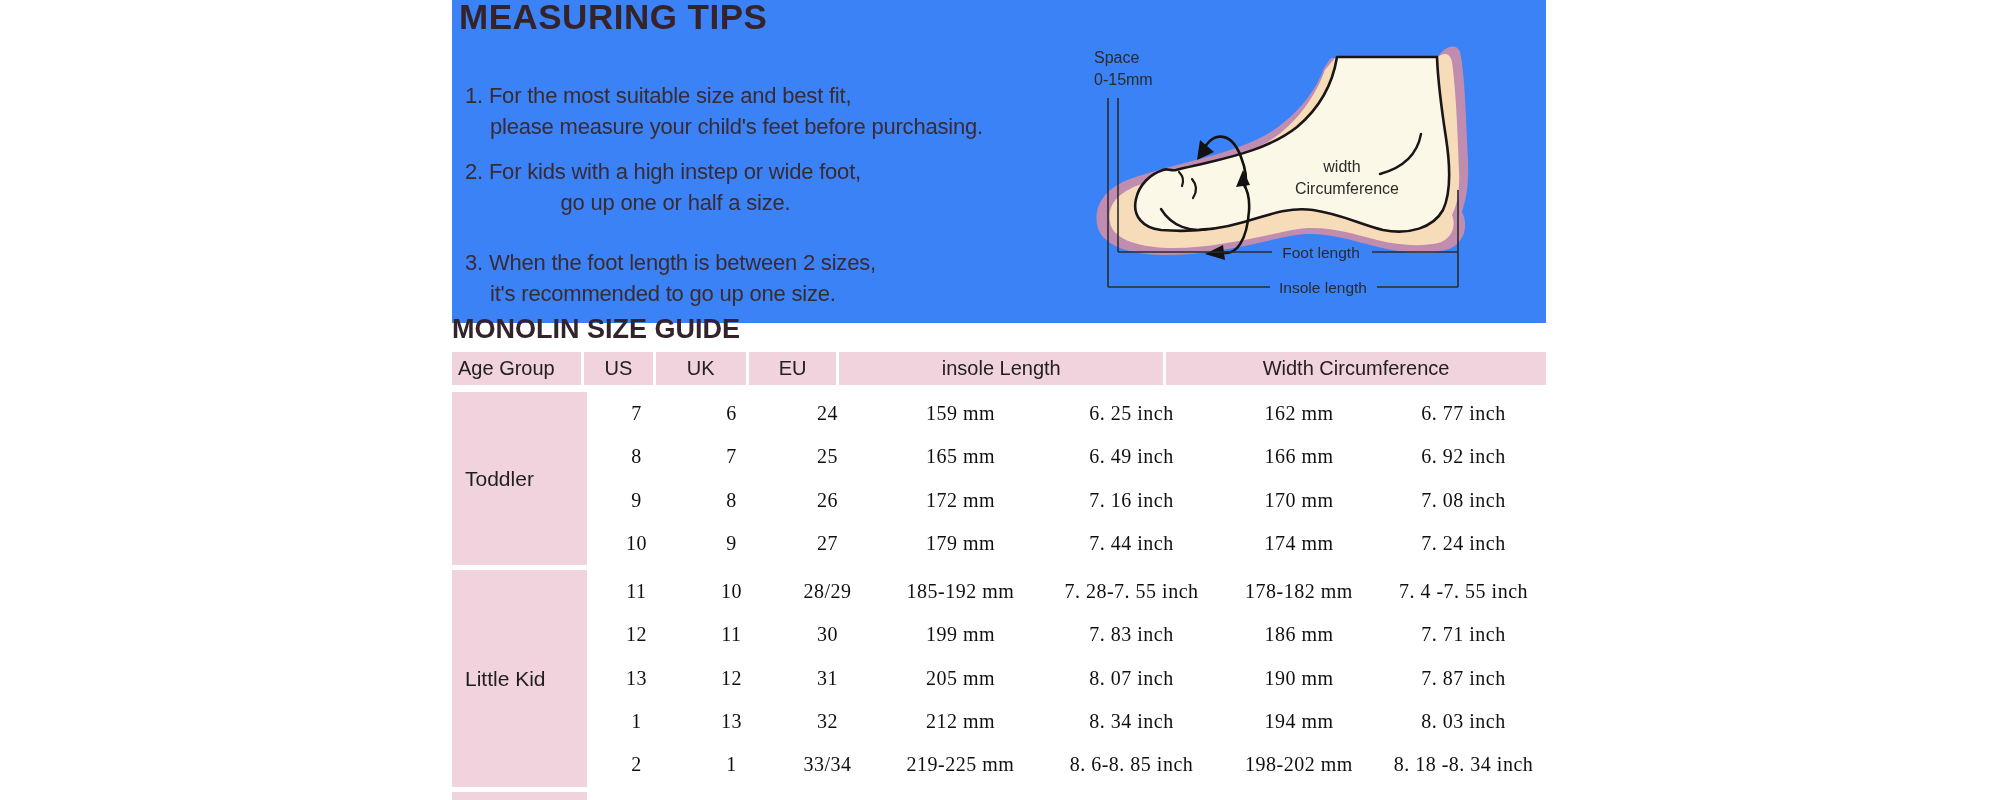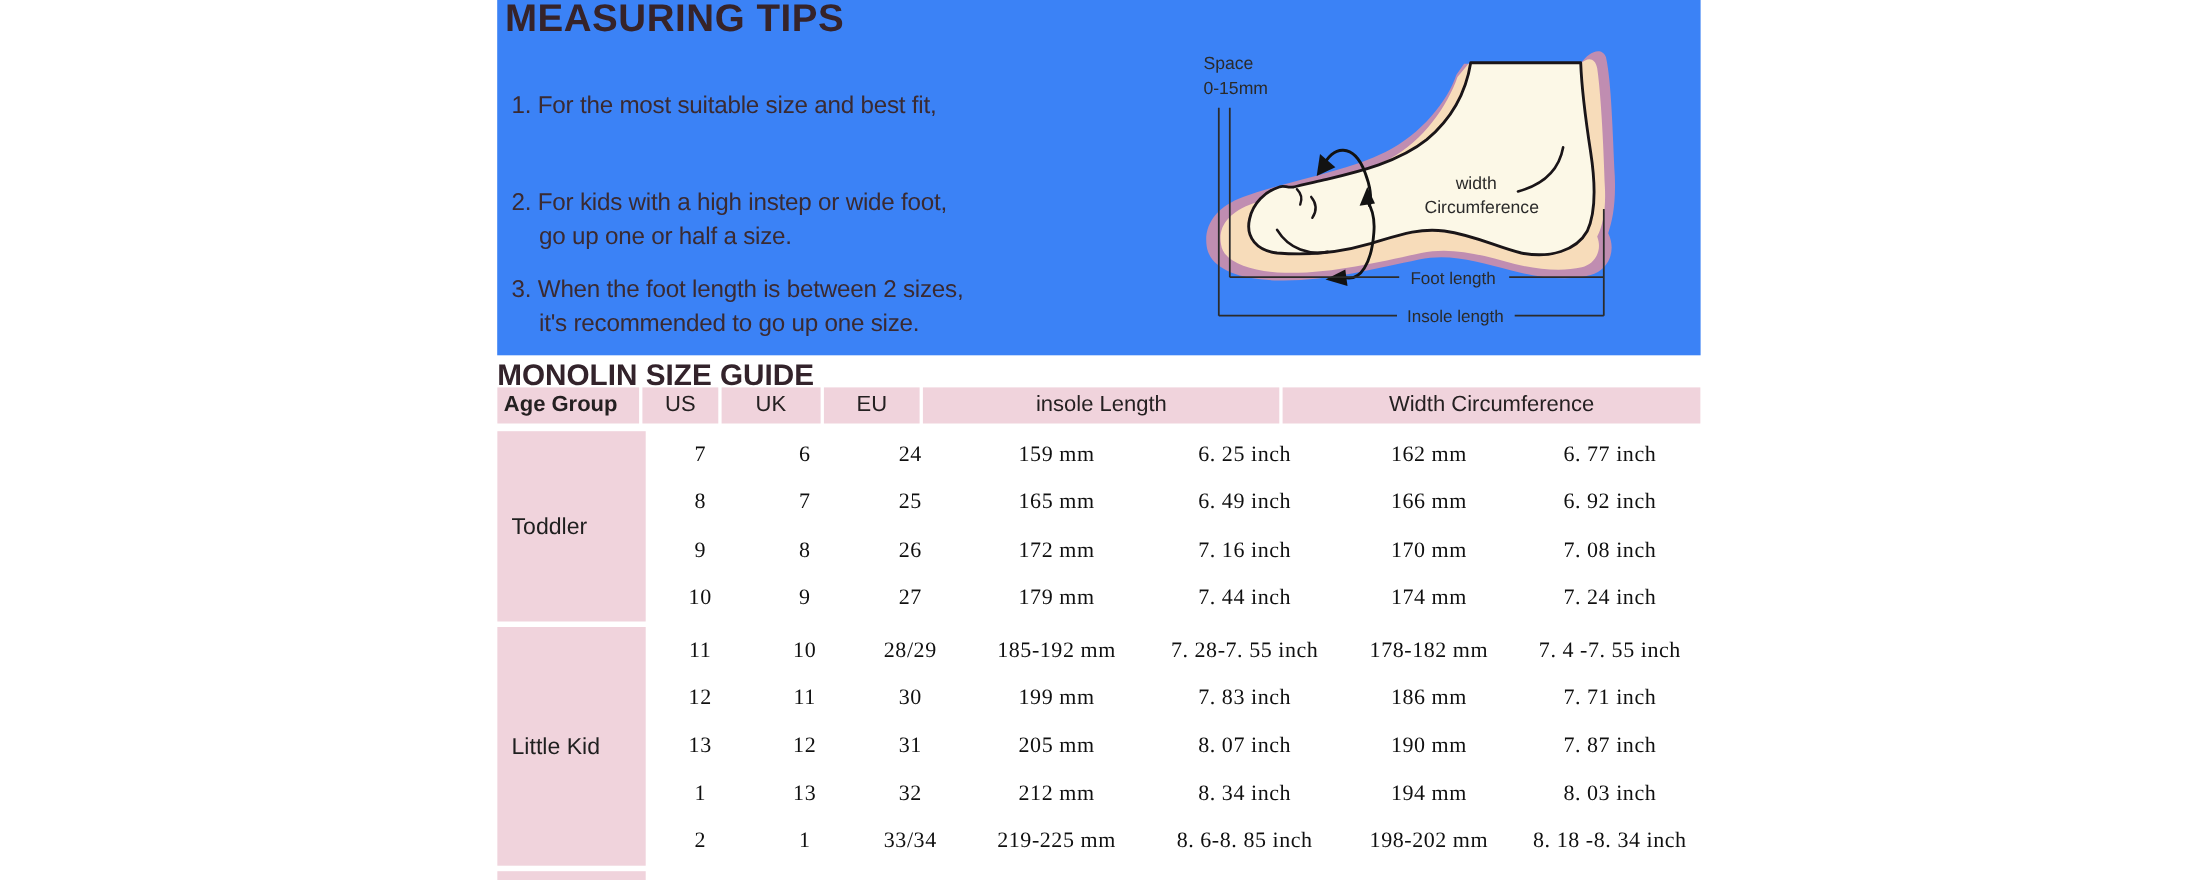--- a/index.html
+++ b/index.html
@@ -8,35 +8,35 @@
 
   
   .tips-panel{position:absolute;left:452px;top:0;width:1094px;height:323px;
               background:#3b82f6;}
   .tips-title{position:absolute;left:7px;top:-6px;margin:0;
               font-size:35px;font-weight:bold;color:#362329;line-height:46px;
               letter-spacing:.5px;}
   .tip{position:absolute;left:13px;margin:0;font-size:22px;line-height:31px;
        color:#3a2a31;letter-spacing:-.2px;white-space:nowrap;}
   .tip .cont{padding-left:25px;}
-  .tip-1{top:80px;} .tip-2{top:168px;} .tip-3{top:247px;}
+  .tip-1{top:80px;} .tip-2{top:156px;text-align:center;} .tip-3{top:247px;}
 
   
   .foot-diagram{position:absolute;left:628px;top:30px;width:420px;height:275px;}
   .foot-diagram text{font-family:"Liberation Sans",sans-serif;fill:#2a2a2a;}
 
   
-  .guide-title{position:absolute;left:452px;top:326px;margin:0;
+  .guide-title{position:absolute;left:452px;top:314px;margin:0;
                font-size:27px;font-weight:bold;color:#33232b;letter-spacing:0;text-align:right;}
   .size-table{position:absolute;left:452px;top:352px;width:1094px;height:448px;
               overflow:hidden;}
   .thead{display:flex;column-gap:3px;height:33px;}
   .th{background:#f0d3dc;color:#242021;font-size:20px;display:flex;
       align-items:center;justify-content:center;}
-  .th.col-age{width:135px;justify-content:flex-start;padding-left:6px;box-sizing:border-box;font-weight:bold;}
+  .th.col-age{width:135px;justify-content:flex-start;padding-left:6px;box-sizing:border-box;}
   .th.col-us{width:72px;text-align:right;} .th.col-uk{width:94px;} .th.col-eu{width:92px;}
   .th.col-insole{width:339px;} .th.col-width{width:398px;}
 
   .group-block{position:absolute;left:0;}
   .group-block.g0{top:40px;}
   .group-block.g1{top:218px;}
   .group-cell{position:absolute;left:0;top:0;bottom:0;width:135px;
               background:#f0d3dc;display:flex;align-items:center;
               padding-left:13px;box-sizing:border-box;
               font-size:21px;color:#1f1f1f;}
@@ -52,21 +52,21 @@
 </head>
 <body>
 
 <div class="page">
 
   <section class="tips-panel">
     <h1 class="tips-title">MEASURING TIPS</h1>
 
     <p class="tip tip-1"><span>1.</span>
       <span>For the most suitable size and best fit,</span><br>
-      </p>
+      <span class="cont">please measure your child's feet before purchasing.</span></p>
 
     <p class="tip tip-2"><span>2.</span>
       <span>For kids with a high instep or wide foot,</span><br>
       <span class="cont">go up one or half a size.</span></p>
 
     <p class="tip tip-3"><span>3.</span>
       <span>When the foot length is between 2 sizes,</span><br>
       <span class="cont">it's recommended to go up one size.</span></p>
 
     <svg class="foot-diagram" viewBox="1080 30 420 275">

